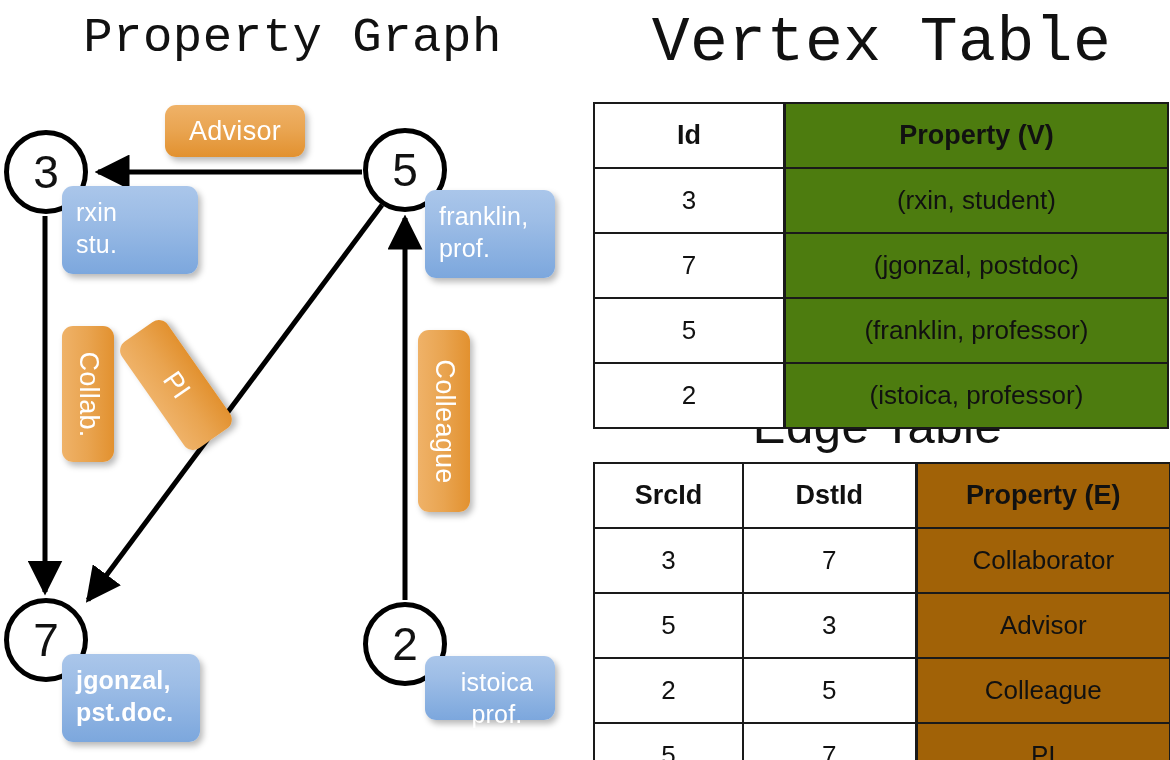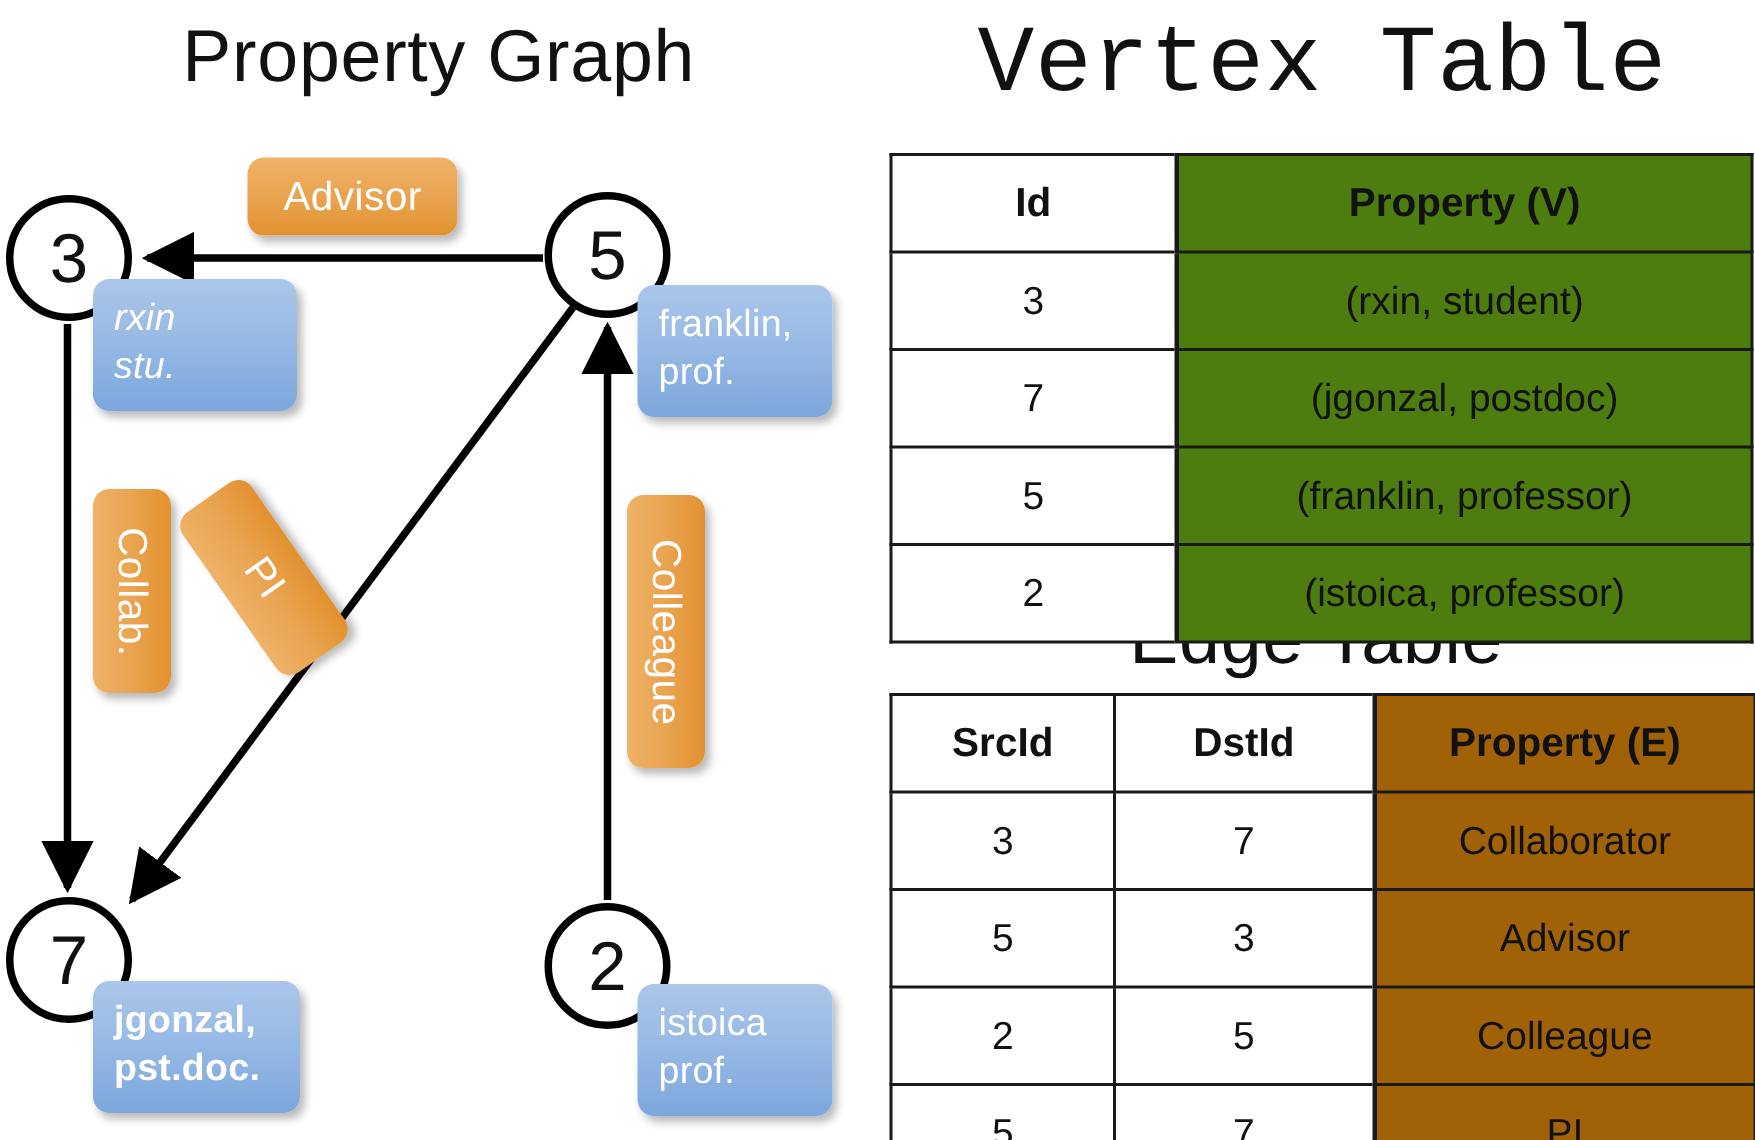--- a/index.html
+++ b/index.html
@@ -15,21 +15,21 @@
   
   .big-title {
     position: absolute;
     font-family: "Liberation Sans", sans-serif;
     font-weight: 300;
     color: #111;
     letter-spacing: 0.5px;
     white-space: nowrap;
     text-align: center;
   }
-  #title-property-graph { left: 0px;   top: 10px;  width: 585px; font-size: 49px; }
+  #title-property-graph { left: 0px;   top: 10px;  width: 585px; font-size: 49px; font-family: Liberation Mono, monospace; }
   #title-vertex-table   { left: 589px; top: 8px;   width: 585px; font-size: 63px; font-family: Liberation Mono, monospace; }
   #title-edge-table     { left: 585px; top: 398px; width: 585px; font-size: 49px; }
 
   
   #graph { position:absolute; left:0; top:0; width:585px; height:760px; }
   #graph-svg { position:absolute; left:0; top:0; width:585px; height:760px; }
 
   .node-circle {
     position: absolute;
     width: 84px; height: 84px;
@@ -55,24 +55,24 @@
     box-shadow: 3px 4px 6px rgba(0,0,0,0.28);
     color: #ffffff;
     font-size: 25px;
     font-weight: 300;
     font-family: "Liberation Sans", sans-serif;
     padding: 10px 0 0 14px;
     line-height: 1.28;
     z-index: 6;
     letter-spacing: 0.2px;
   }
-  #prop-rxin     { left: 62px;  top: 186px; width: 136px; height: 88px; font-style: italic; }
+  #prop-rxin     { left: 62px;  top: 186px; width: 136px; height: 88px; }
   #prop-franklin { left: 425px; top: 190px; width: 130px; height: 88px; }
   #prop-jgonzal  { left: 62px;  top: 654px; width: 138px; height: 88px; font-weight: bold; }
-  #prop-istoica  { left: 425px; top: 656px; width: 130px; height: 88px; }
+  #prop-istoica  { left: 425px; top: 656px; width: 130px; height: 64px; text-align: center; }
 
   
   .edge-label {
     position: absolute;
     border-radius: 11px;
     background: linear-gradient(to right, #e8a44f 0%, #eeae5e 45%, #e69b3e 100%);
     box-shadow: 3px 4px 6px rgba(0,0,0,0.28);
     color: #ffffff;
     font-size: 27px;
     font-weight: 300;

